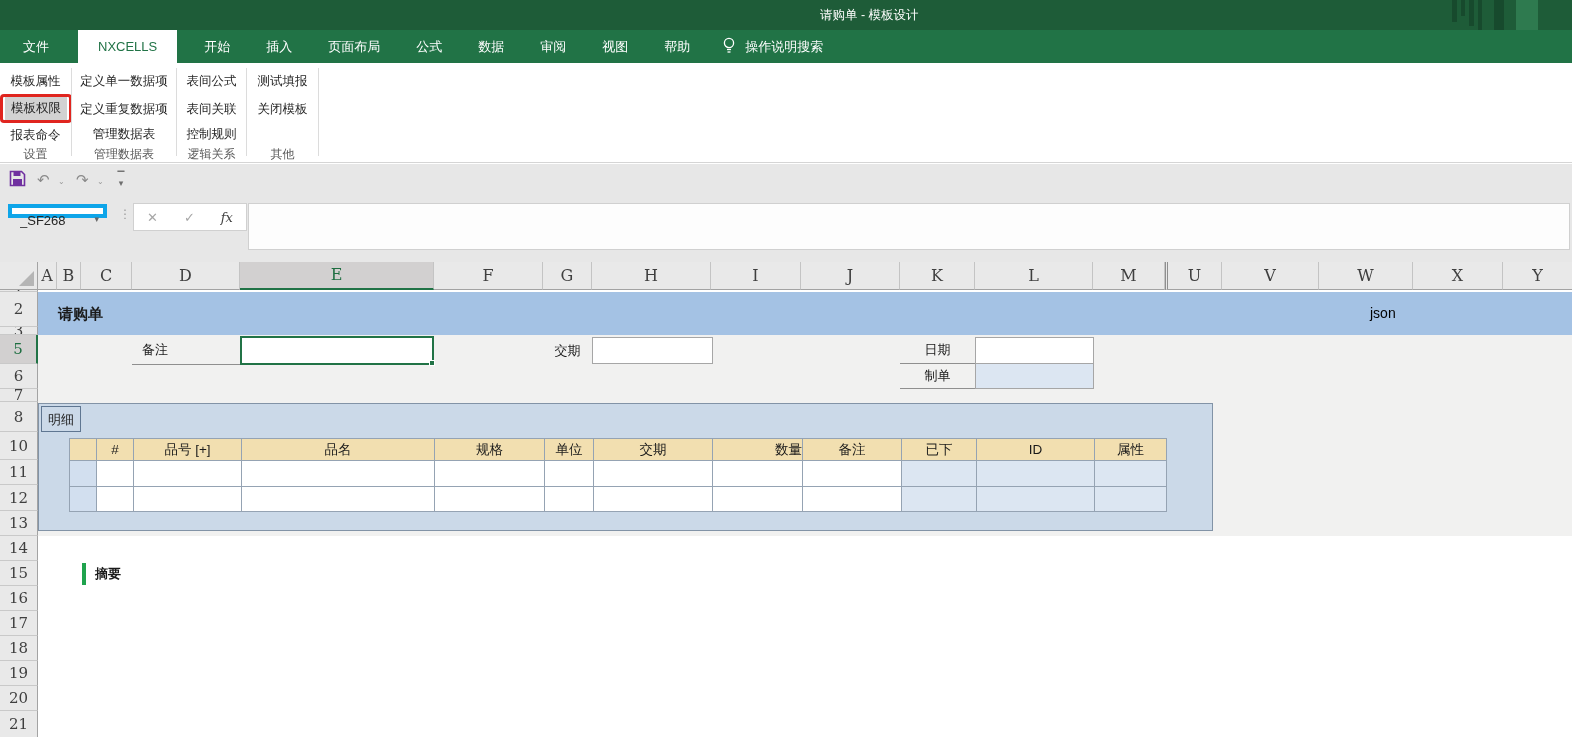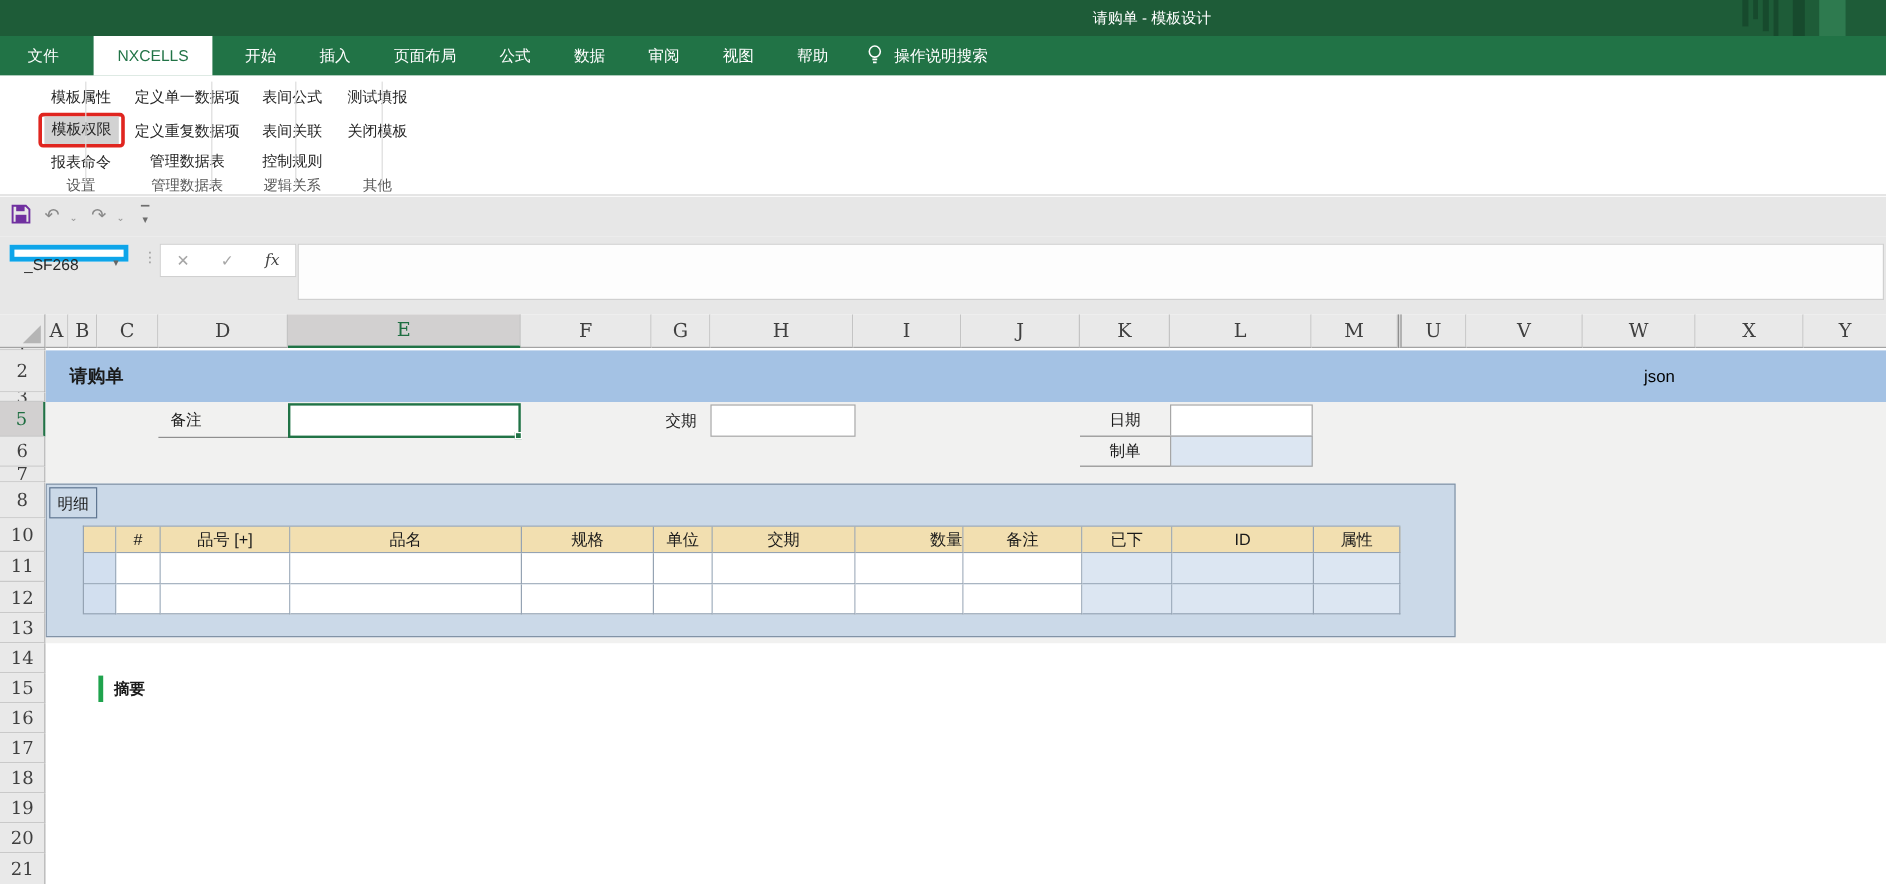--- a/index.html
+++ b/index.html
@@ -4,34 +4,34 @@
 <style>
   * { margin:0; padding:0; box-sizing:border-box; }
   html,body { background:#fff; }
   #app {
     position:relative; width:1572px; height:737px; overflow:hidden;
     font-family:"Liberation Sans", sans-serif; color:#262626; background:#fff;
   }
   
   .titlebar { position:absolute; left:0; top:0; width:1572px; height:30px; background:#1E5C38; }
   .titlebar .title { position:absolute; left:820px; top:0; width:280px; height:42px; line-height:30px;
-    text-align:center; color:#FFFFFF; font-size:12.5px; }
+    color:#FFFFFF; font-size:12.5px; }
   .tb-deco { position:absolute; top:0; height:30px; background:#174A2D; }
   .tb-deco.light { background:#2E7A4F; }
   
   .tabsrow { position:absolute; left:0; top:30px; width:1572px; height:33px; background:#217346;
     display:flex; align-items:stretch; }
   .rtab { color:#fff; font-size:13px; line-height:33px; padding:0 15px; margin:0 3px; cursor:default; }
   .rtab.active { background:#fff; color:#217346; margin:0 9px 0 11px; padding:0 20px; }
   .ribbon-search { display:flex; align-items:center; margin-left:14px; color:#fff; font-size:13px; }
   .bulb { margin-right:9px; }
   
   .ribbon { position:absolute; left:0; top:63px; width:1572px; height:100px; background:#FFFFFF;
     border-bottom:1px solid #D5D5D5; }
-  .rgroup { position:absolute; top:0; height:106px; text-align:center;margin-left:32px; }
+  .rgroup { position:absolute; top:0; height:106px; text-align:center; }
   .ritem { font-size:12.5px; color:#262626; height:23px; line-height:23px; margin-top:1px; white-space:nowrap; cursor:default; }
   .ritem.first { margin-top:7px; }
   .rlabel { position:absolute; bottom:6px; left:0; right:0; text-align:center; font-size:12px; color:#595959; }
   .rsep { position:absolute; top:5px; width:1px; height:88px; background:#DCDCDC; }
   .red-box { display:inline-block; border:3px solid #E0251F; border-radius:4px; padding:0 2px; margin-top:1px; }
   .red-box .ritem { background:#D2D2D2; margin-top:0; padding:0 6px; }
   
   .qatrow { position:absolute; left:0; top:164px; width:1572px; height:33px; background:#E7E7E7; }
   .qat-ic { position:absolute; top:7px; font-size:15px; color:#8A8A8A; line-height:18px; }
   .chev { position:absolute; top:13px; font-size:8px; color:#9A9A9A; }

